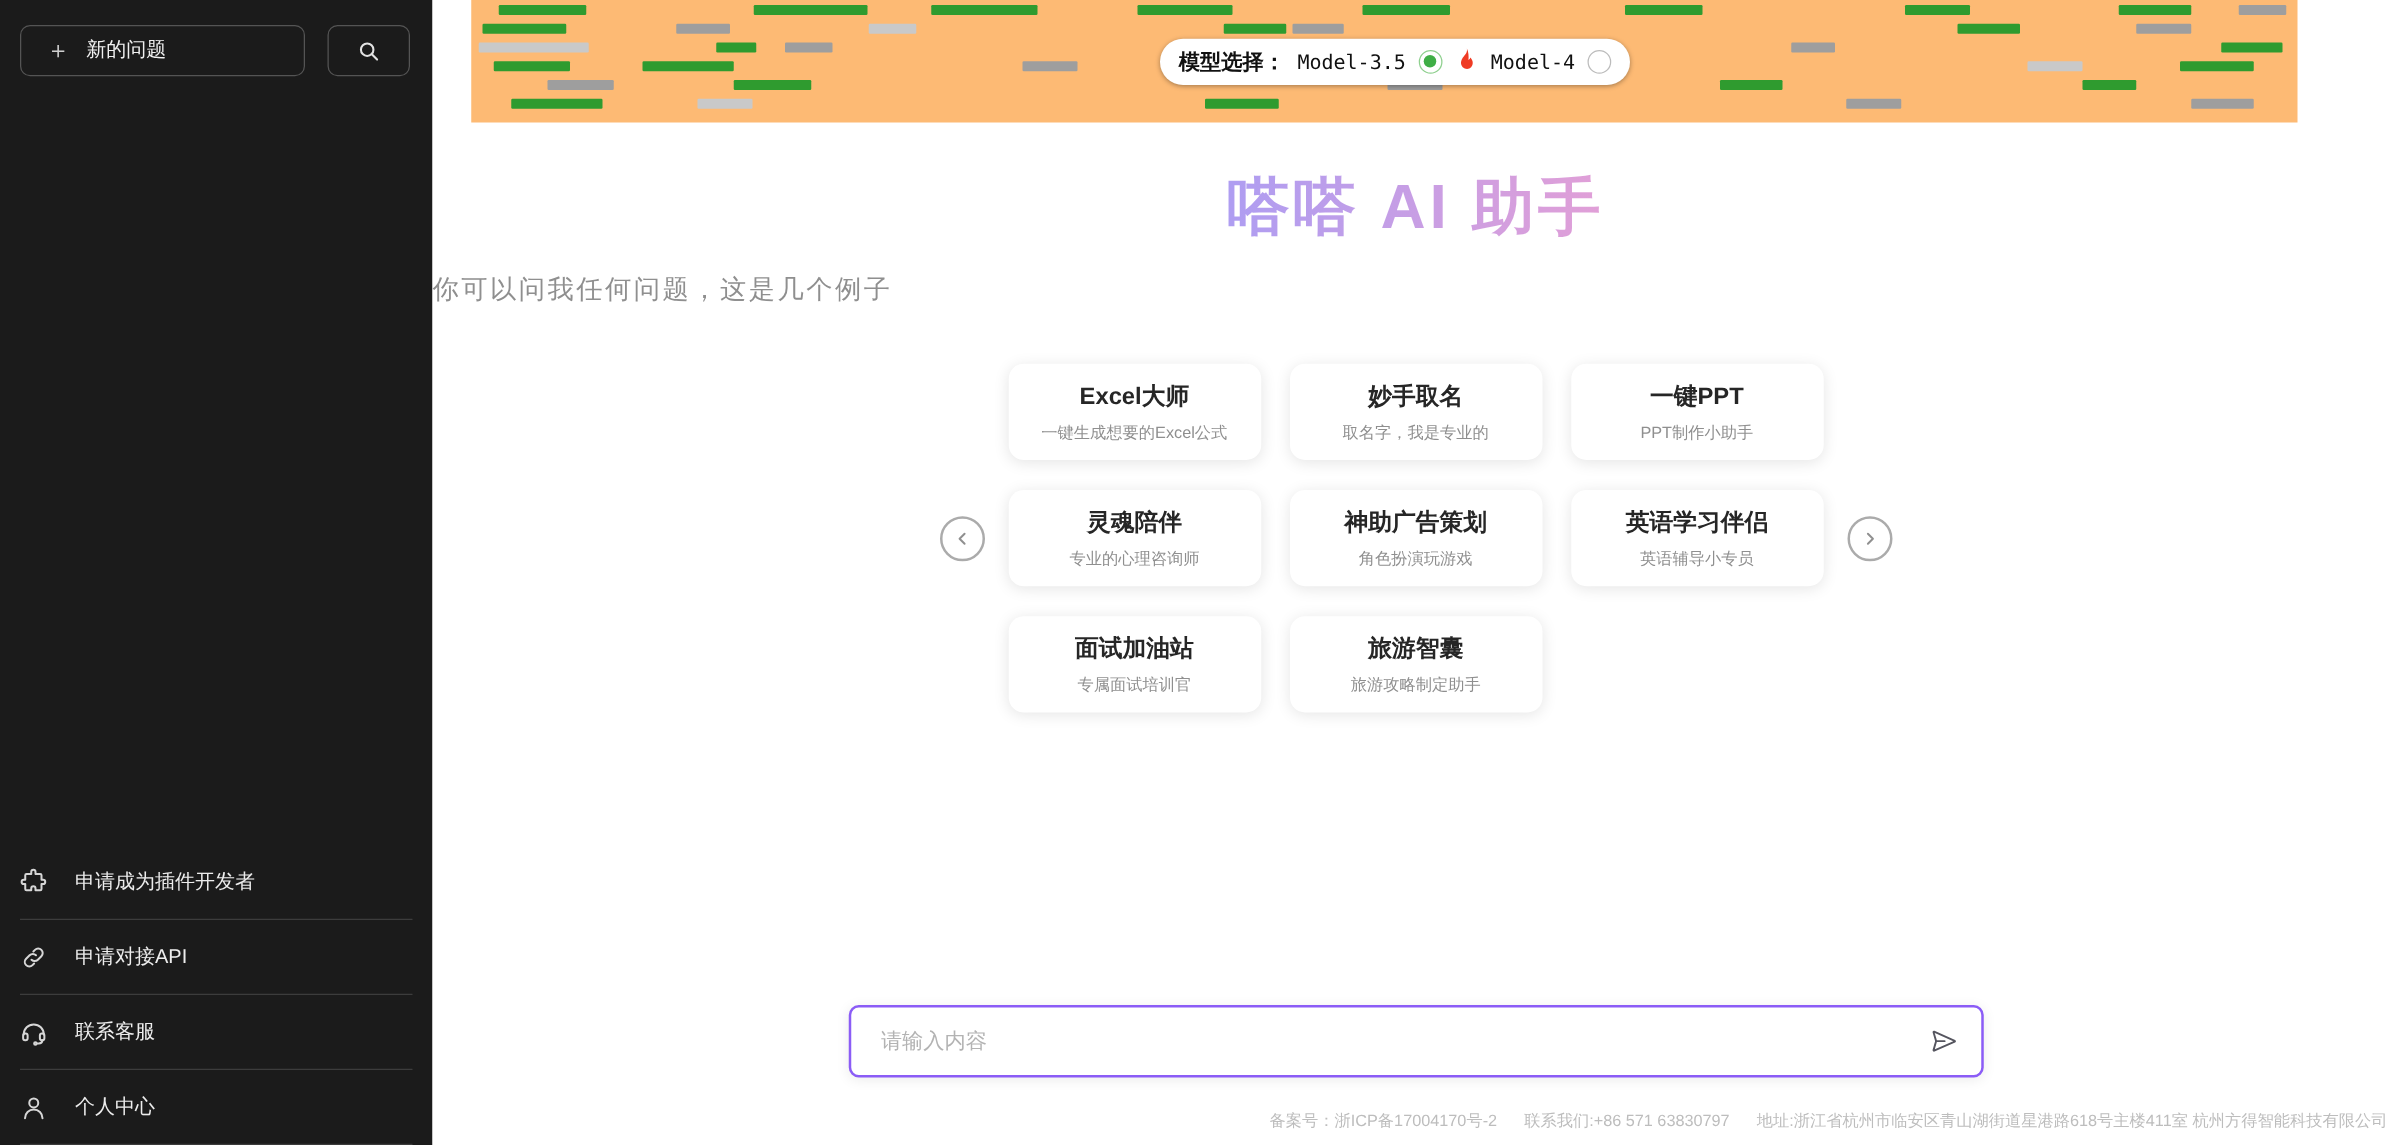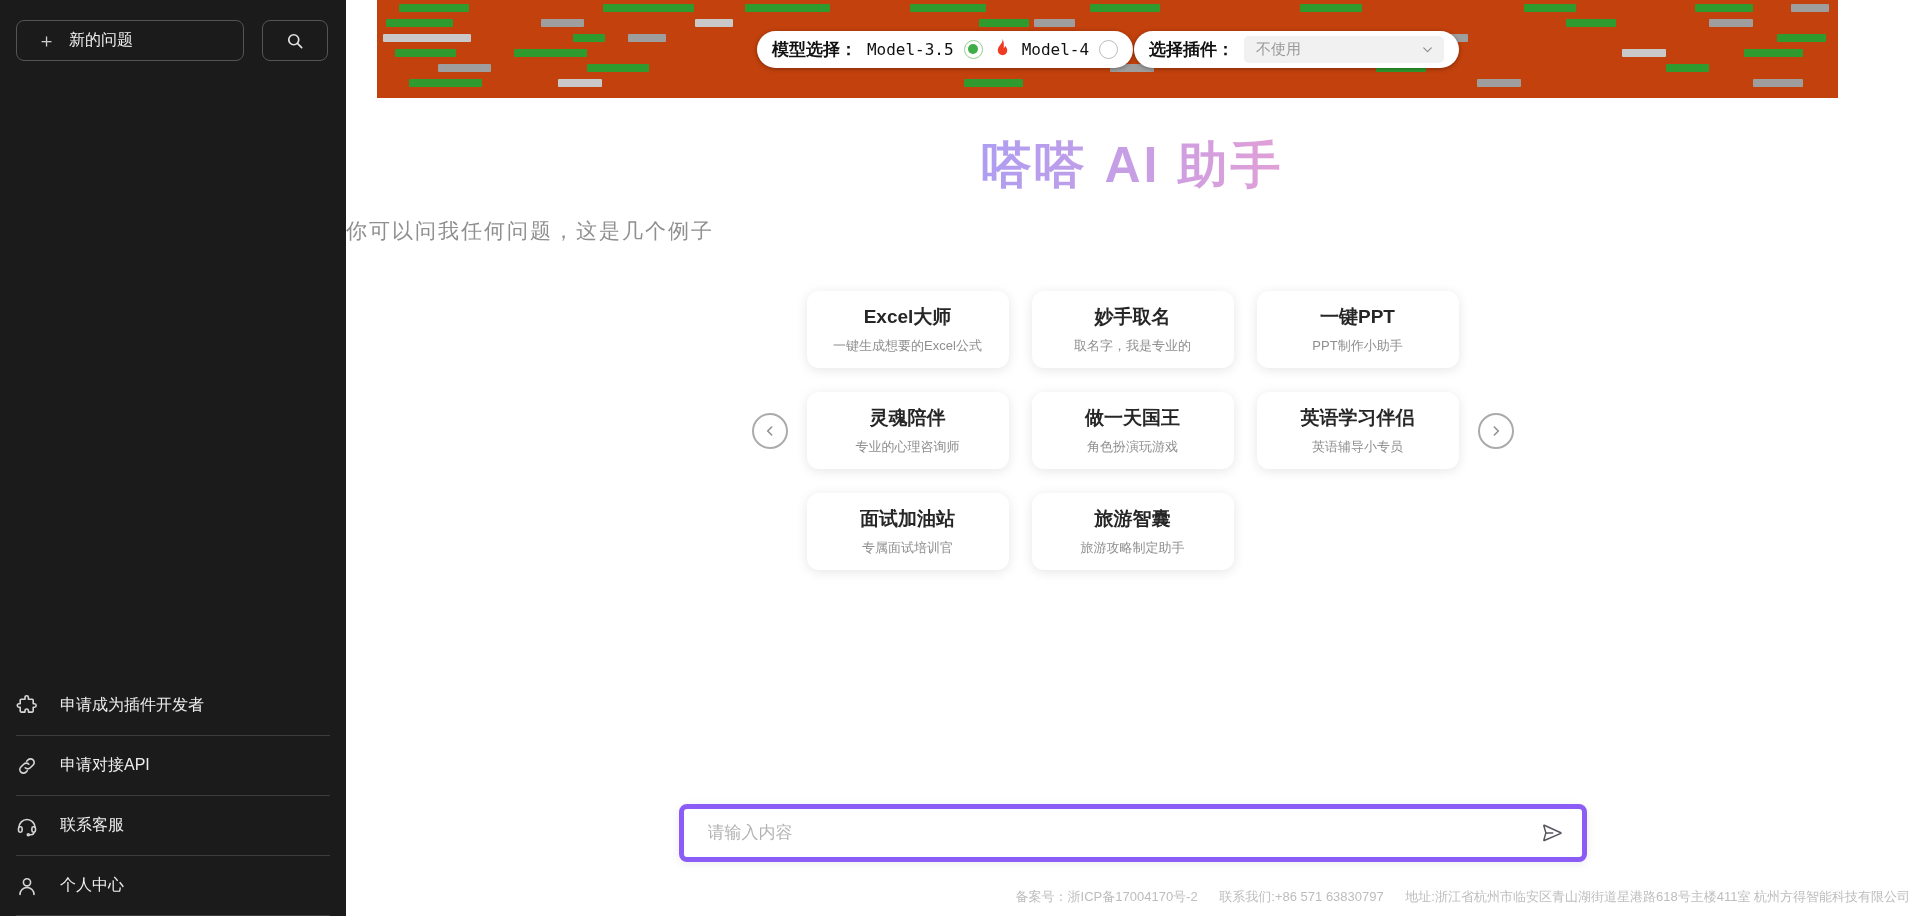--- a/index.html
+++ b/index.html
@@ -18,22 +18,22 @@
   .sb-spacer { flex:1; }
   .sb-item { height:59px; display:flex; align-items:center; gap:21px; padding-left:15px;
              color:#ededed; font-size:16px; cursor:pointer; }
   .sb-item svg { flex-shrink:0; }
   .sb-divider { height:1px; background:#3c3c3c; margin:0 16px; }
 
   
   .main { flex:1; display:flex; flex-direction:column; background:#fff; }
 
   
-  .banner { margin-left:31px; width:1461px; height:98px; background:#c2410c; position:relative;
-            overflow:hidden; display:flex; align-items:center; justify-content:center; gap:1px; }
+  .banner { margin-left:31px; width:1461px; height:98px; background:#fdba74; position:relative;
+            overflow:hidden; display:flex; align-items:center; justify-content:center; gap:17px; }
   .bar { position:absolute; height:8px; border-radius:1px; z-index:1; }
   .pill { position:relative; z-index:2; background:#fff; border-radius:19px; height:37px;
           display:flex; align-items:center; padding:0 15px; gap:10px; box-shadow:0 1px 4px rgba(0,0,0,.35); }
   .pill-label { font-weight:bold; font-size:17px; color:#111; white-space:nowrap; }
   .model-name { font-family:"DejaVu Sans Mono","Liberation Mono",monospace; font-weight:normal;
                 font-size:16px; color:#111; white-space:nowrap; }
   .radio { width:19px; height:19px; border:1.5px solid #bcbcbc; border-radius:50%; position:relative;
            background:#fff; cursor:pointer; flex-shrink:0; }
   .radio.on { border-color:#8fd08f; }
   .radio.on::after { content:""; position:absolute; inset:3.5px; border-radius:50%; background:#3fae46; }
@@ -56,21 +56,21 @@
   .card { height:77px; background:#fff; border-radius:12px; box-shadow:0 2px 12px rgba(0,0,0,.10);
           display:flex; flex-direction:column; align-items:center; justify-content:center; gap:7px;
           cursor:pointer;text-align:right; }
   .card-title { font-size:19px; font-weight:bold; color:#262626; }
   .card-desc { font-size:13px; color:#8f8f8f; }
   .nav-btn { width:36px; height:36px; border-radius:50%; border:2px solid #ababab; background:transparent;
              display:flex; align-items:center; justify-content:center; cursor:pointer; }
 
   
   .composer-row { margin-top:auto; display:flex; justify-content:center; }
-  .composer { width:908px; height:58px; background:#fff; border:5px solid #8b5cf6; border-radius:8px;
+  .composer { width:908px; height:58px; background:#fff; border:2px solid #8b5cf6; border-radius:8px;
               box-shadow:0 2px 10px rgba(0,0,0,.08); display:flex; align-items:center;
               padding:0 18px 0 24px; }
   .composer input { flex:1; border:none; outline:none; font-size:17px; color:#333; background:transparent;
                     font-family:inherit; }
   .composer input::placeholder { color:#b3b3b3; }
   .send-btn { background:none; border:none; cursor:pointer; display:flex; align-items:center; }
 
   
   .footer { margin:26px 0 10px; text-align:right; font-size:13px; color:#bdbdbd; white-space:nowrap; }
   .footer span { margin:0 9px; }
@@ -196,31 +196,20 @@
       <span class="radio on"></span>
       <span style="display:flex">
         <svg width="19" height="22" viewBox="0 0 24 28" fill="#ef3b24">
           <path d="M12 1c.7 4-1.6 6-3 7.8C7.2 11 6 13.2 6 15.7A6.2 6.2 0 0 0 12.2 22 6 6 0 0 0 18 15.9c0-2.4-1.2-4-2.3-5.6-.5 1.2-1.2 2-2.1 2.5C14 8.9 13.8 4.6 12 1z"></path>
         </svg>
       </span>
       <span class="model-name">Model-4</span>
       <span class="radio"></span>
     </div>
 
-    <div class="pill">
-      <span class="pill-label">选择插件：</span>
-      <span class="plugin-select">
-        <span>不使用</span>
-        <span style="display:flex">
-          <svg width="13" height="13" viewBox="0 0 24 24" fill="none" stroke="#8a8a8a" stroke-width="2" stroke-linecap="round" stroke-linejoin="round">
-            <polyline points="5 9 12 16 19 9"></polyline>
-          </svg>
-        </span>
-      </span>
-    </div>
   </div>
 
   <h1 class="hero-title">嗒嗒 AI 助手</h1>
   <div class="hero-subtitle">你可以问我任何问题，这是几个例子</div>
 
   <div class="carousel">
     <button class="nav-btn">
       <span style="display:flex">
         <svg width="16" height="16" viewBox="0 0 24 24" fill="none" stroke="#909090" stroke-width="2.4" stroke-linecap="round" stroke-linejoin="round">
           <polyline points="14.5 6 8.5 12 14.5 18"></polyline>
@@ -239,21 +228,21 @@
       </div>
       <div class="card">
         <div class="card-title">一键PPT</div>
         <div class="card-desc">PPT制作小助手</div>
       </div>
       <div class="card">
         <div class="card-title">灵魂陪伴</div>
         <div class="card-desc">专业的心理咨询师</div>
       </div>
       <div class="card">
-        <div class="card-title">做一天国王</div>
+        <div class="card-title">神助广告策划</div>
         <div class="card-desc">角色扮演玩游戏</div>
       </div>
       <div class="card">
         <div class="card-title">英语学习伴侣</div>
         <div class="card-desc">英语辅导小专员</div>
       </div>
       <div class="card">
         <div class="card-title">面试加油站</div>
         <div class="card-desc">专属面试培训官</div>
       </div>

